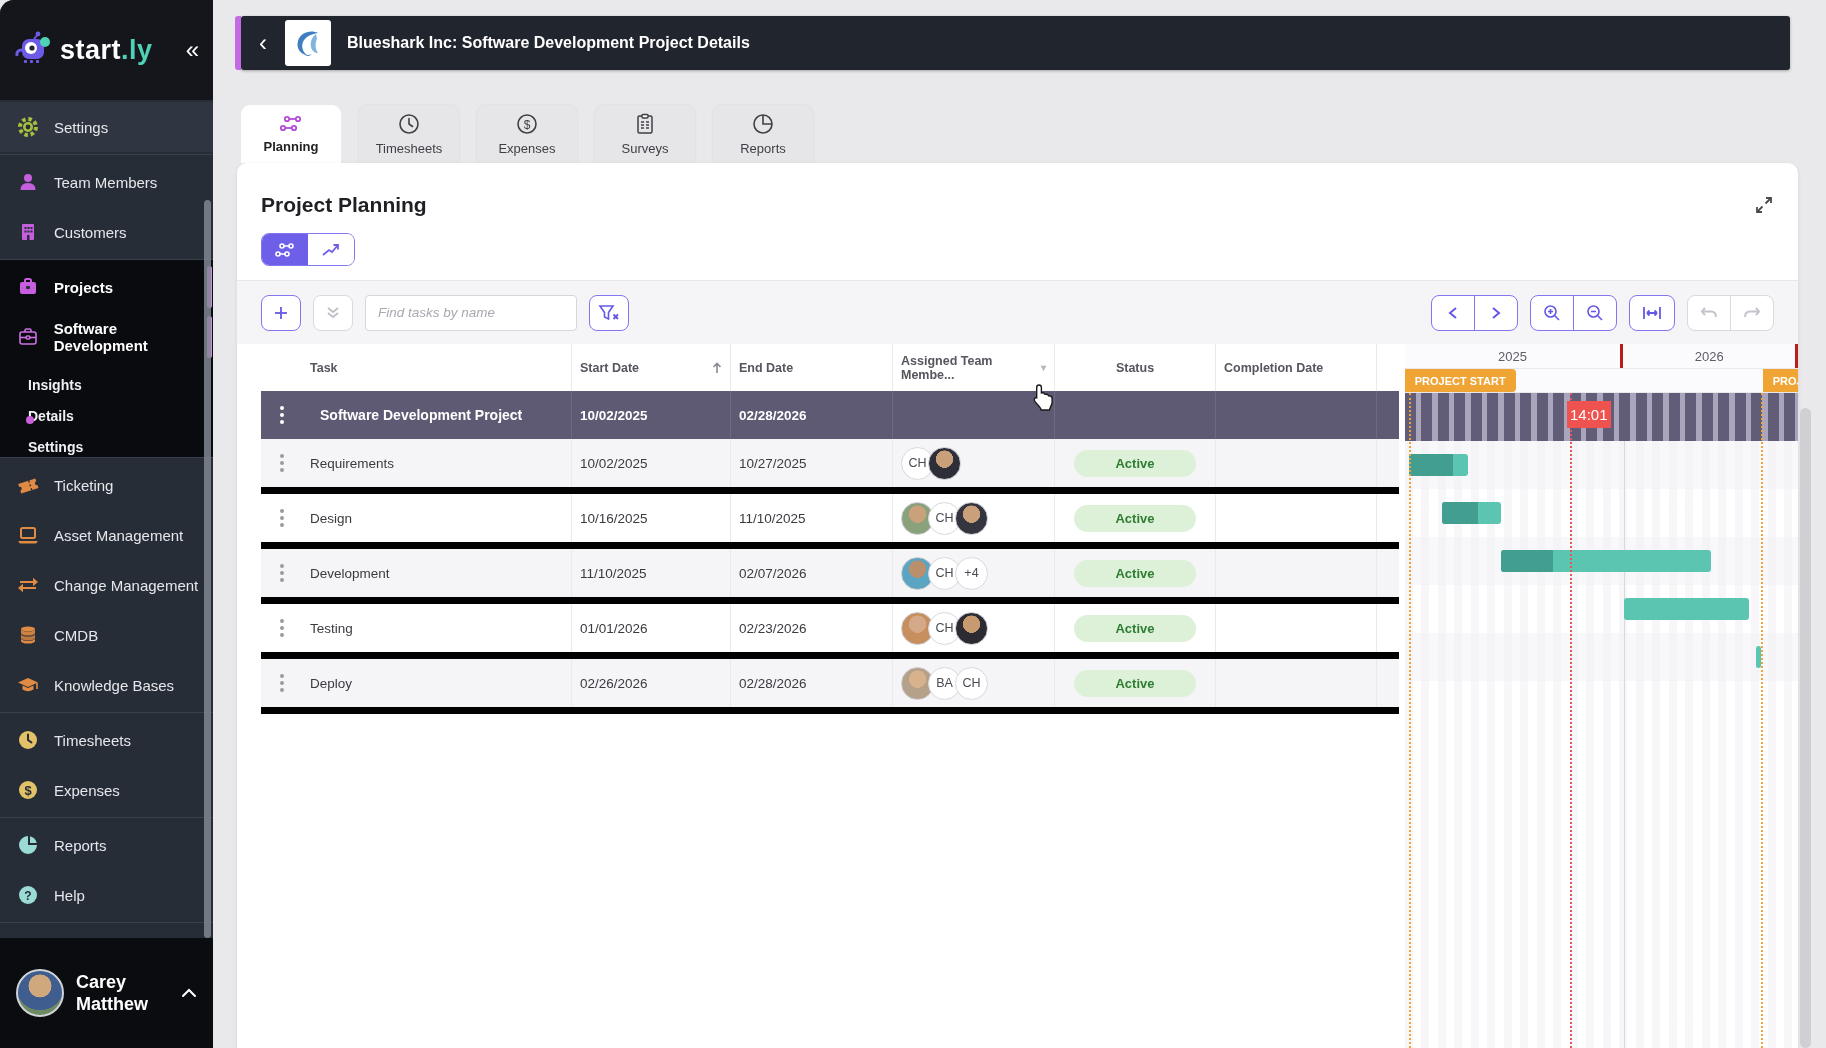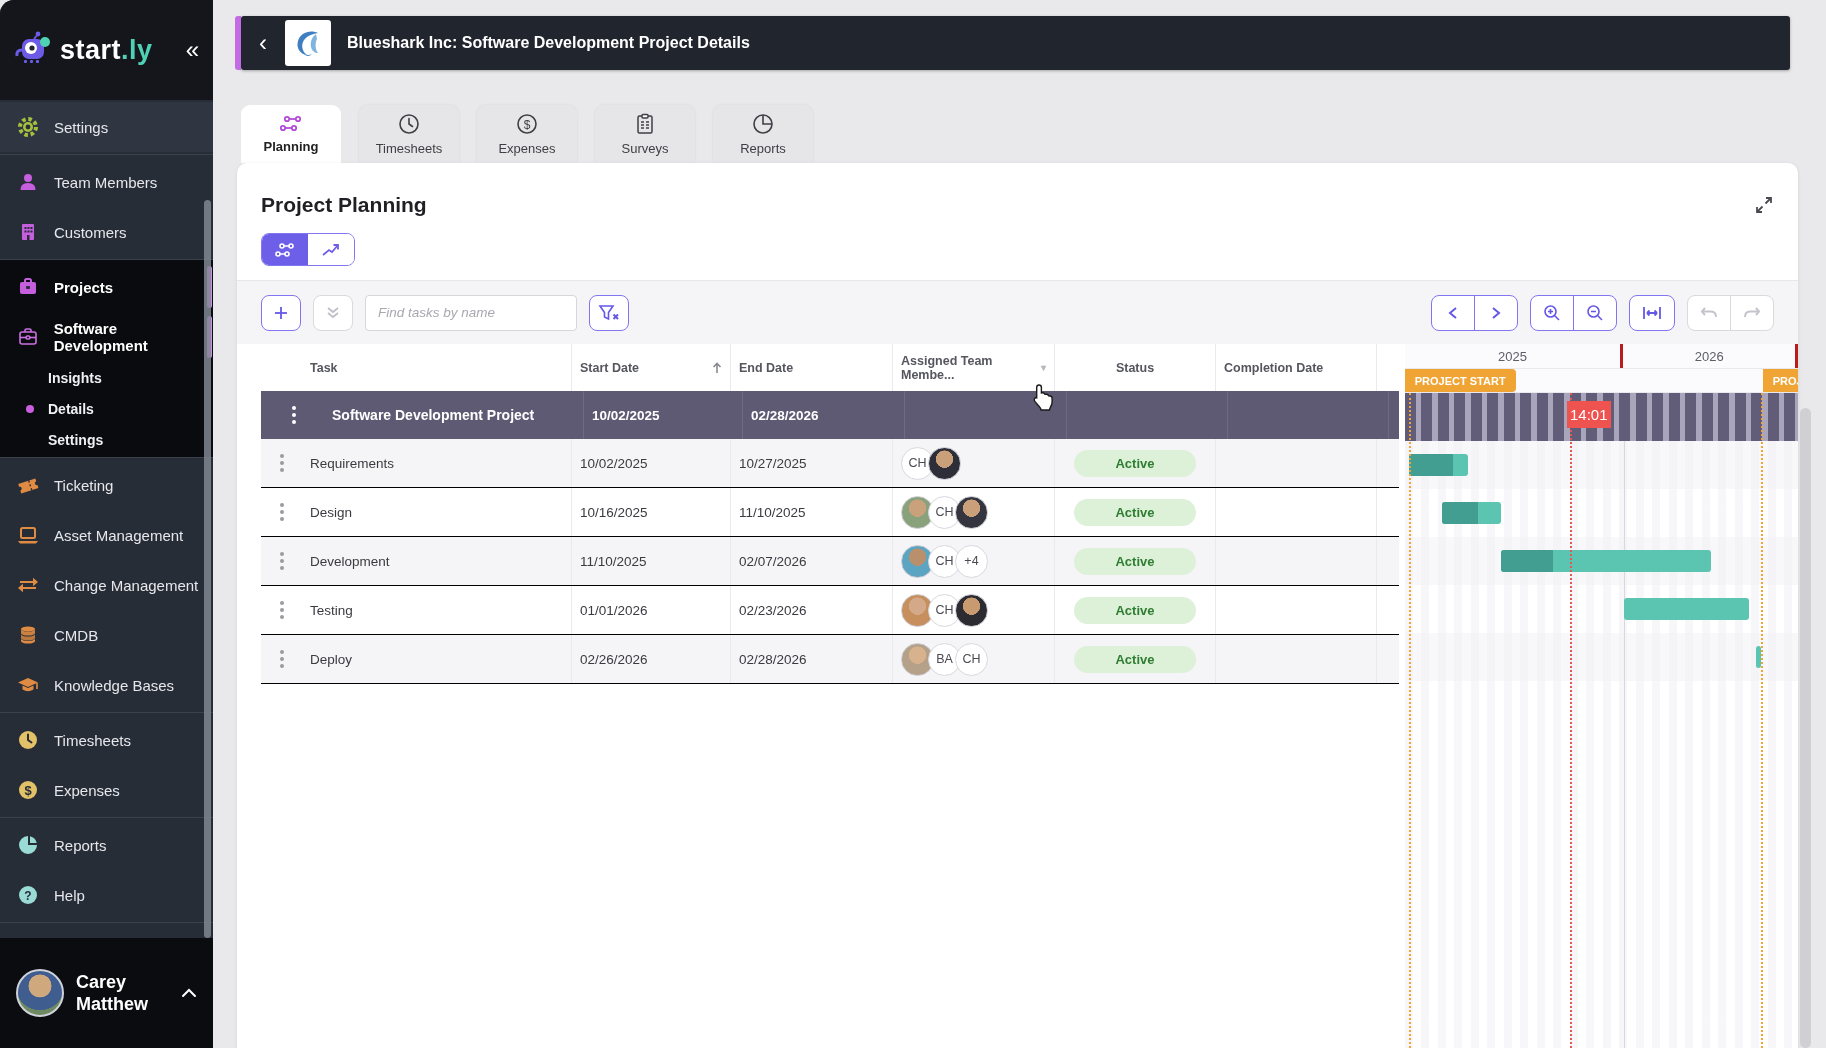--- a/index.html
+++ b/index.html
@@ -13,21 +13,21 @@
   .brand{font-size:27px;font-weight:bold;color:#fff;letter-spacing:.5px;}
   .brand .dot{color:#4fd1b5;}
   .collapse{margin-left:auto;font-size:24px;color:#fff;cursor:pointer;}
   .nav{position:absolute;top:100px;left:0;right:0;bottom:110px;overflow:hidden;}
   .nav-group{padding:2px 0;border-bottom:1px solid #3a404c;}
   .nav-group.active{background:#0a0b0e;}
   .nav-item{position:relative;display:flex;align-items:center;gap:14px;height:50px;padding:0 0 0 16px;cursor:pointer;font-size:15px;color:#e6e7eb;}
   .nav-item.first{background:#2f3642;}
   .nav-item.bold{font-weight:bold;color:#fff;}
   .nav-item .icn{width:24px;height:24px;}
-  .nav-sub{display:flex;align-items:center;height:31px;padding-left:48px;font-size:14px;font-weight:bold;color:#f0f0f4;cursor:pointer;position:relative;}
+  .nav-sub{display:flex;align-items:flex-end;height:31px;padding-left:28px;font-size:14px;font-weight:bold;color:#f0f0f4;cursor:pointer;position:relative;}
   .nav-sub .bullet{position:absolute;left:26px;width:8px;height:8px;border-radius:50%;background:#c95fdd;}
   .ind{position:absolute;right:1px;top:4px;bottom:4px;width:5px;border-radius:3px;background:#cf8fe9;}
   .side-scroll{position:absolute;right:2px;top:200px;height:738px;width:7px;border-radius:4px;background:#808790;opacity:.85;}
   .user-card{position:absolute;left:0;bottom:0;width:213px;height:110px;background:#0b0c10;display:flex;align-items:center;gap:12px;padding:0 16px;box-sizing:border-box;cursor:pointer;}
   .user-avatar{width:44px;height:44px;border-radius:50%;border:2px solid #cfd2d8;background:radial-gradient(circle at 50% 34%,#cfa87e 0 31%,#3f5d8e 32% 66%,#6d8a60 67%);}
   .user-name{font-weight:bold;font-size:18px;color:#fff;line-height:1.25;}
   .user-chevron{margin-left:auto;color:#fff;}
 
   
   .topbar{position:absolute;left:241px;top:16px;width:1549px;height:54px;background:#21252d;border-radius:3px;display:flex;align-items:center;box-shadow:0 1px 3px rgba(0,0,0,.3);}
@@ -60,24 +60,24 @@
   .tgroup .half+ .half{border-left:1.5px solid #8276f2;}
   .tgroup.gray .half{color:#c4c4cc;}
   .tgroup.gray .half+ .half{border-left-color:#d9d9de;}
   .search{width:212px;height:36px;border:1px solid #d6d6dc;border-radius:4px;padding:0 12px;font-size:13.5px;color:#333;box-sizing:border-box;background:#fff;font-family:"Liberation Sans",sans-serif;font-style:italic;}
   .search::placeholder{color:#a8a8b0;}
   .spacer{flex:1;}
 
   
   .grid-area{position:relative;display:flex;}
   .table{width:1140px;padding-left:24px;box-sizing:content-box;}
-  .trow{display:flex;height:48px;border-bottom:1px solid #000000;}
+  .trow{display:flex;height:48px;border-bottom:7px solid #000000;}
   .trow.head{height:47px;border-bottom:none;}
   .trow.alt{background:#f5f5f8;}
-  .trow.summary{background:#5e5a74;color:#fff;border-bottom:none;padding-left:12px;}
+  .trow.summary{background:#5e5a74;color:#fff;border-bottom:none;}
   .cell{display:flex;align-items:center;border-right:1px solid #e9e9ee;padding:0 8px;box-sizing:border-box;font-size:13.5px;color:#3a3a40;overflow:hidden;}
   .trow.head .cell{color:#55565e;font-weight:bold;font-size:12.5px;}
   .trow.summary .cell{color:#fff;font-weight:bold;border-right-color:#6e6a84;}
   .c-menu{width:41px;justify-content:center;border-right:none;}
   .c-task{width:270px;}
   .c-start{width:159px;}
   .c-end{width:162px;}
   .c-asg{width:162px;}
   .c-status{width:161px;justify-content:center;}
   .c-comp{width:161px;}

